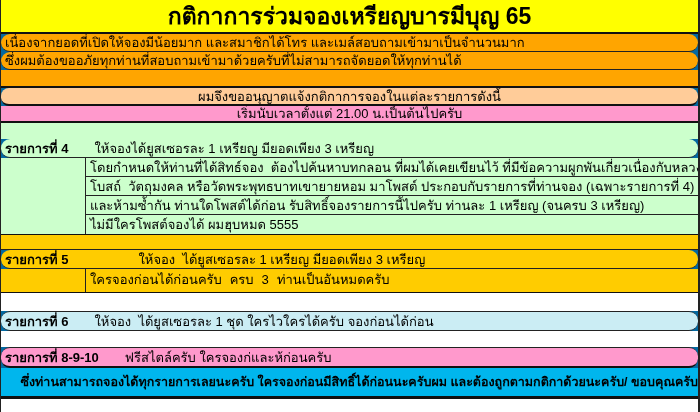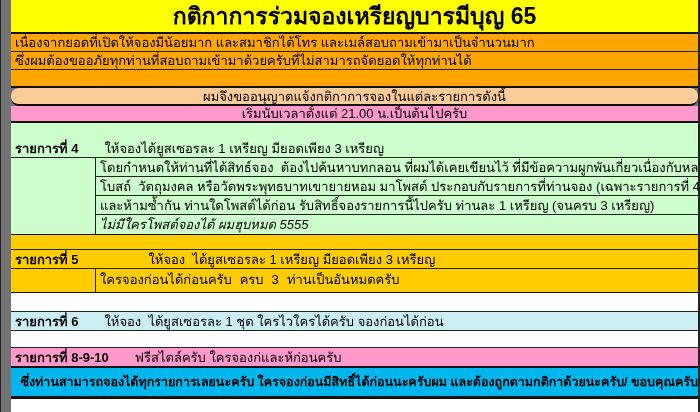--- a/index.html
+++ b/index.html
@@ -5,34 +5,33 @@
   html,body{margin:0;padding:0;background:#fff;}
   .sheet{
     position:relative;
     width:700px;height:412px;
     font-family:"Liberation Sans","DejaVu Sans",sans-serif;
     color:#000;
     box-sizing:border-box;
     border-left:1px solid #222;
     border-right:2px solid #222;
     overflow:hidden;
-    background:#737373;
-    padding-left:10px;
+    background:#0369a1;
   }
   .row{
     box-sizing:border-box;
     width:100%;
     display:flex;
     align-items:center;
     font-size:13px;
     line-height:15px;
     white-space:pre;
     overflow:hidden;
   }
-  .pl{padding-left:4px;}
+  .pl{padding-left:4px;border-radius:9px;}
   .center{justify-content:center;}
   .prefix{font-weight:700;margin-right:26px;}
   .spacer{
     box-sizing:border-box;
     width:85px;flex:0 0 85px;height:100%;
     border-right:1px solid #222;
   }
   .cell{
     box-sizing:border-box;
     flex:1;height:100%;
@@ -55,21 +54,21 @@
   .r-title{height:34px;border-bottom:2px solid #111;justify-content:center;
            font-size:23px;font-weight:800;line-height:26px;}
   .r-o1{height:18px;border-bottom:1px solid #222;}
   .r-o2{height:18px;border-bottom:1px solid #222;}
   .r-o3{height:18px;border-bottom:2px solid #111;}
   .r-peach{height:18px;border-bottom:2px solid #111;}
   .r-pink1{height:17px;border-bottom:2px solid #111;}
   .r-g0{height:16px;}
   .r-g1{height:19px;border-bottom:1px solid #222;}
   .r-gd{height:19px;}
-  .r-gd-last{height:20px;border-bottom:1px solid #111;font-style:italic;}
+  .r-gd-last{height:20px;border-bottom:1px solid #111;}
   .r-gold0{height:15px;border-bottom:1px solid #222;}
   .r-gold1{height:19px;border-bottom:1px solid #222;gap:44px;}
   .r-gold2{height:24px;border-bottom:1px solid #111;}
   .r-w1{height:18px;background:#fff;}
   .r-cyan{height:20px;border-top:1px solid #222;border-bottom:1px solid #222;}
   .r-w2{height:16px;background:#fff;}
   .r-pink2{height:21px;border-top:1px solid #222;border-bottom:2px solid #111;}
   .r-blue{height:31px;border-bottom:3px solid #111;justify-content:flex-end;
           font-weight:700;font-size:12.5px;}
   .r-w3{height:13px;background:#fff;}

